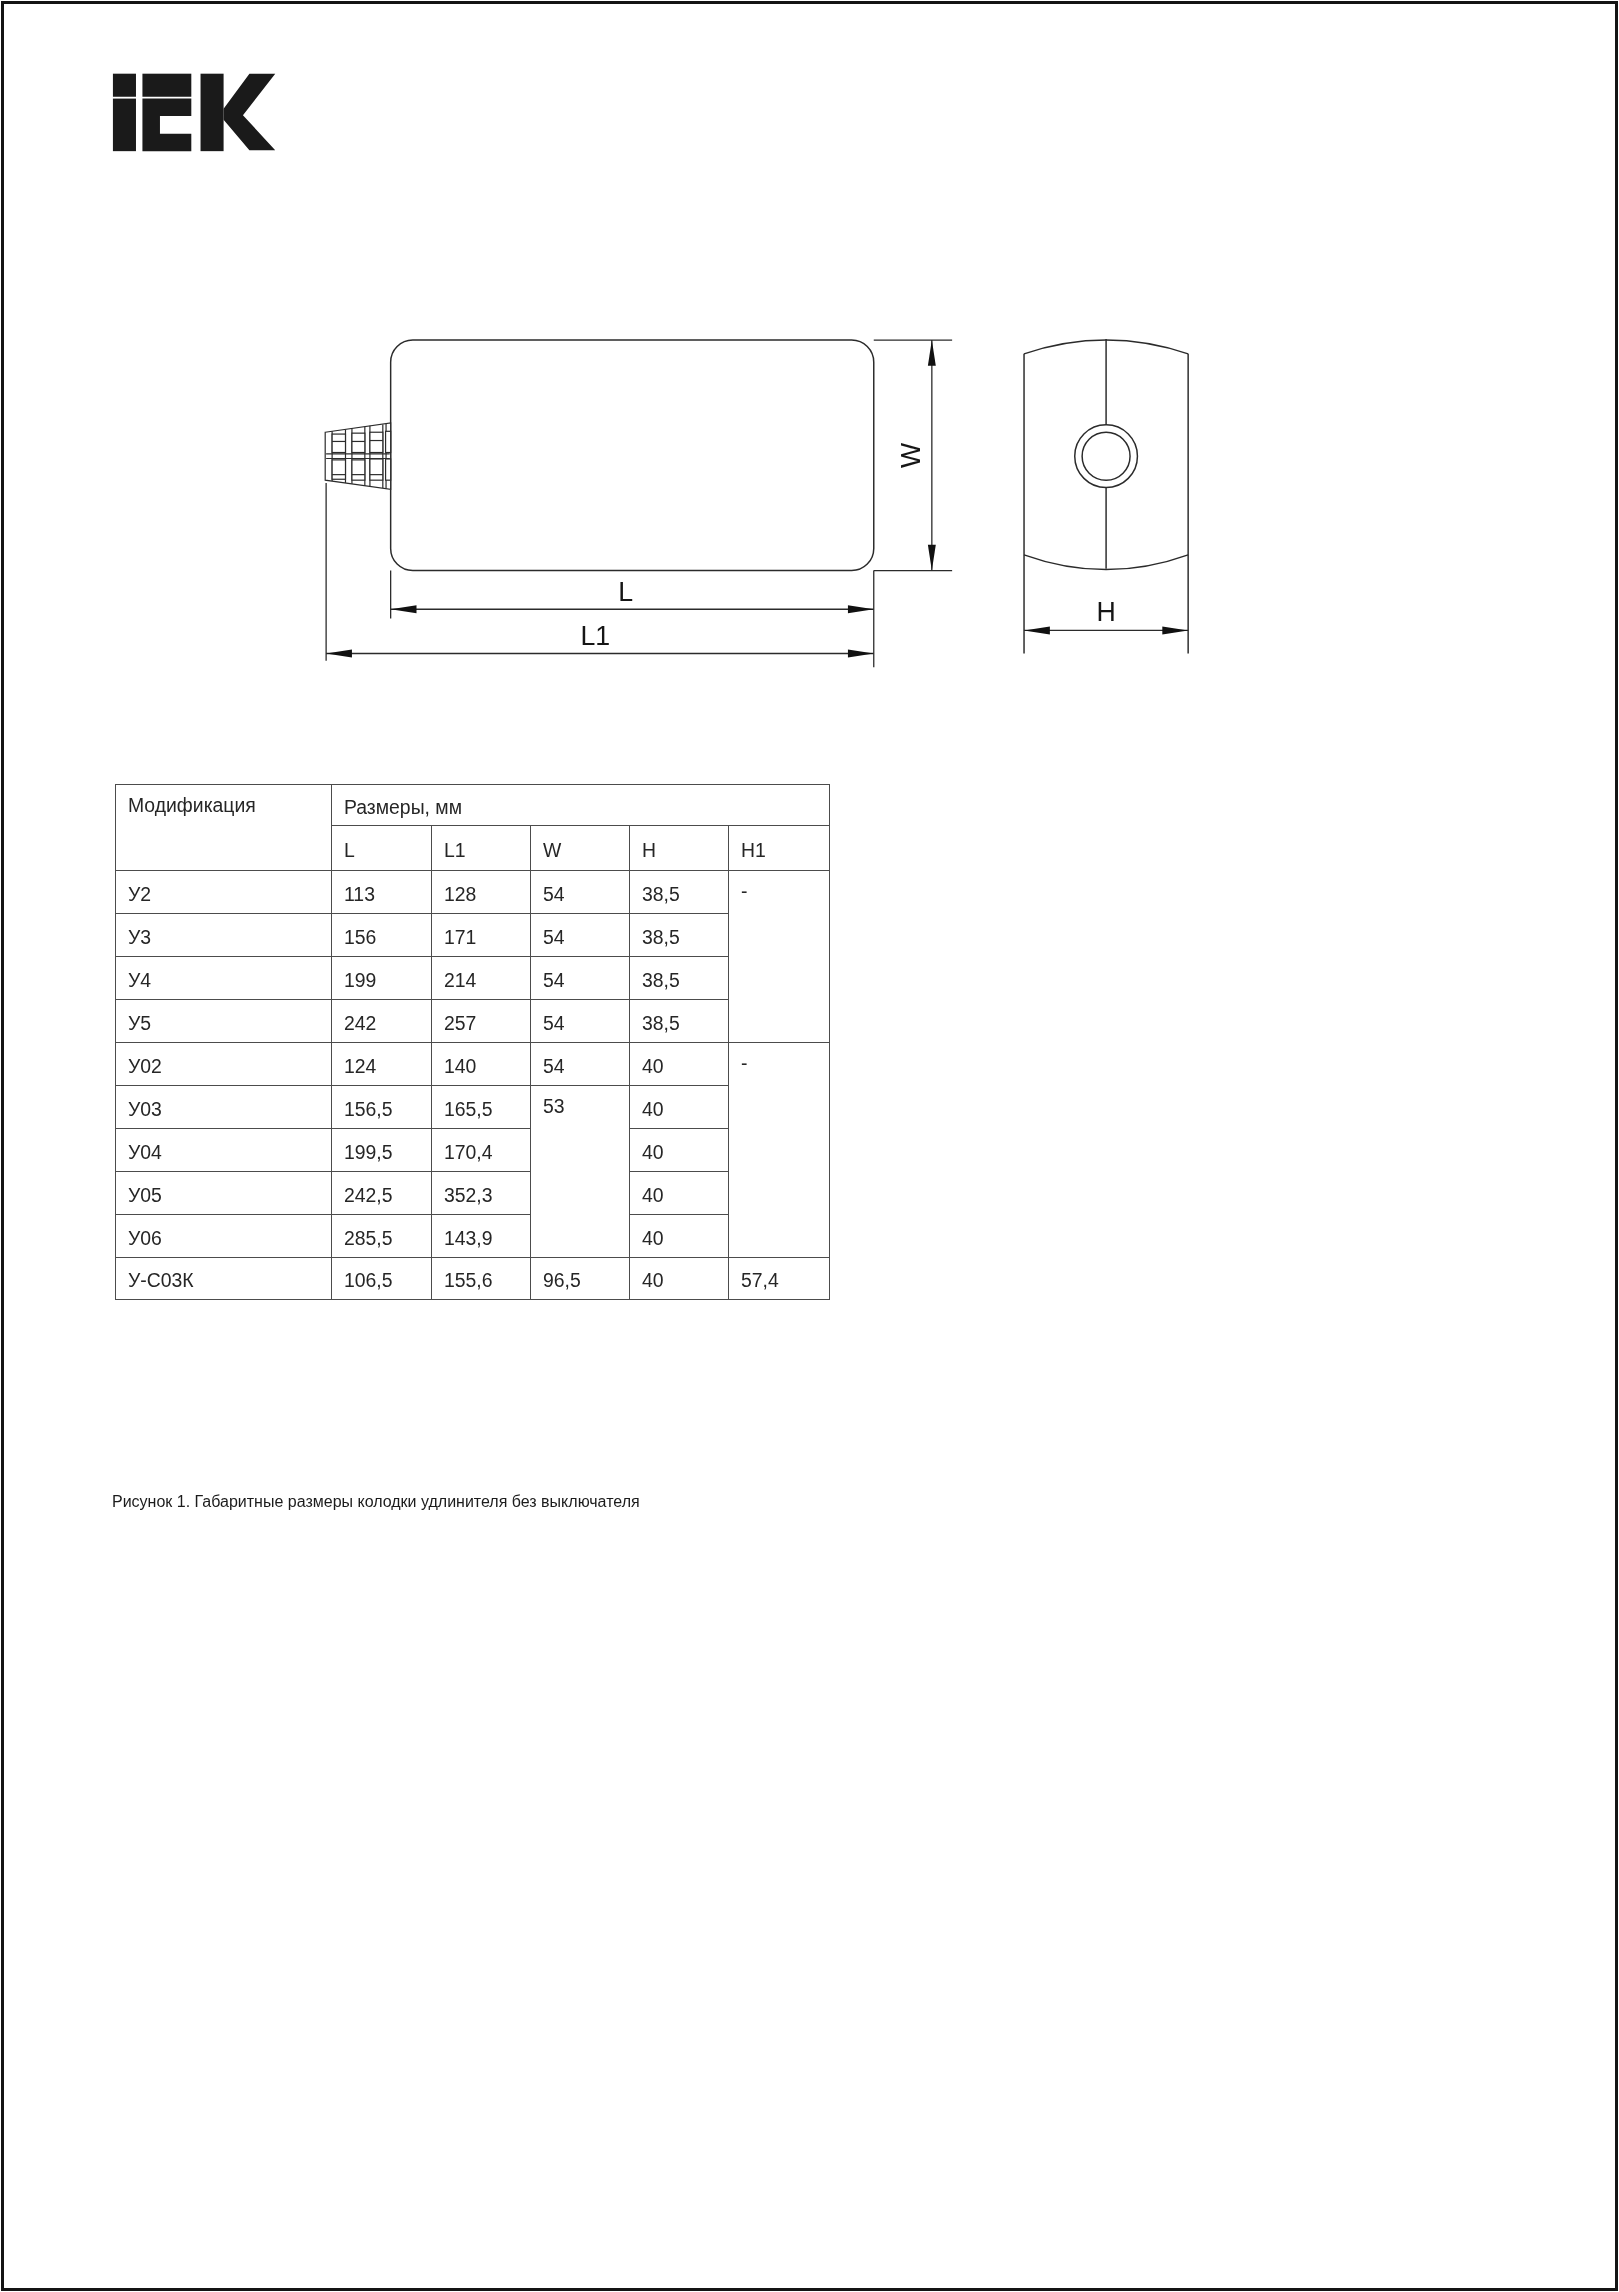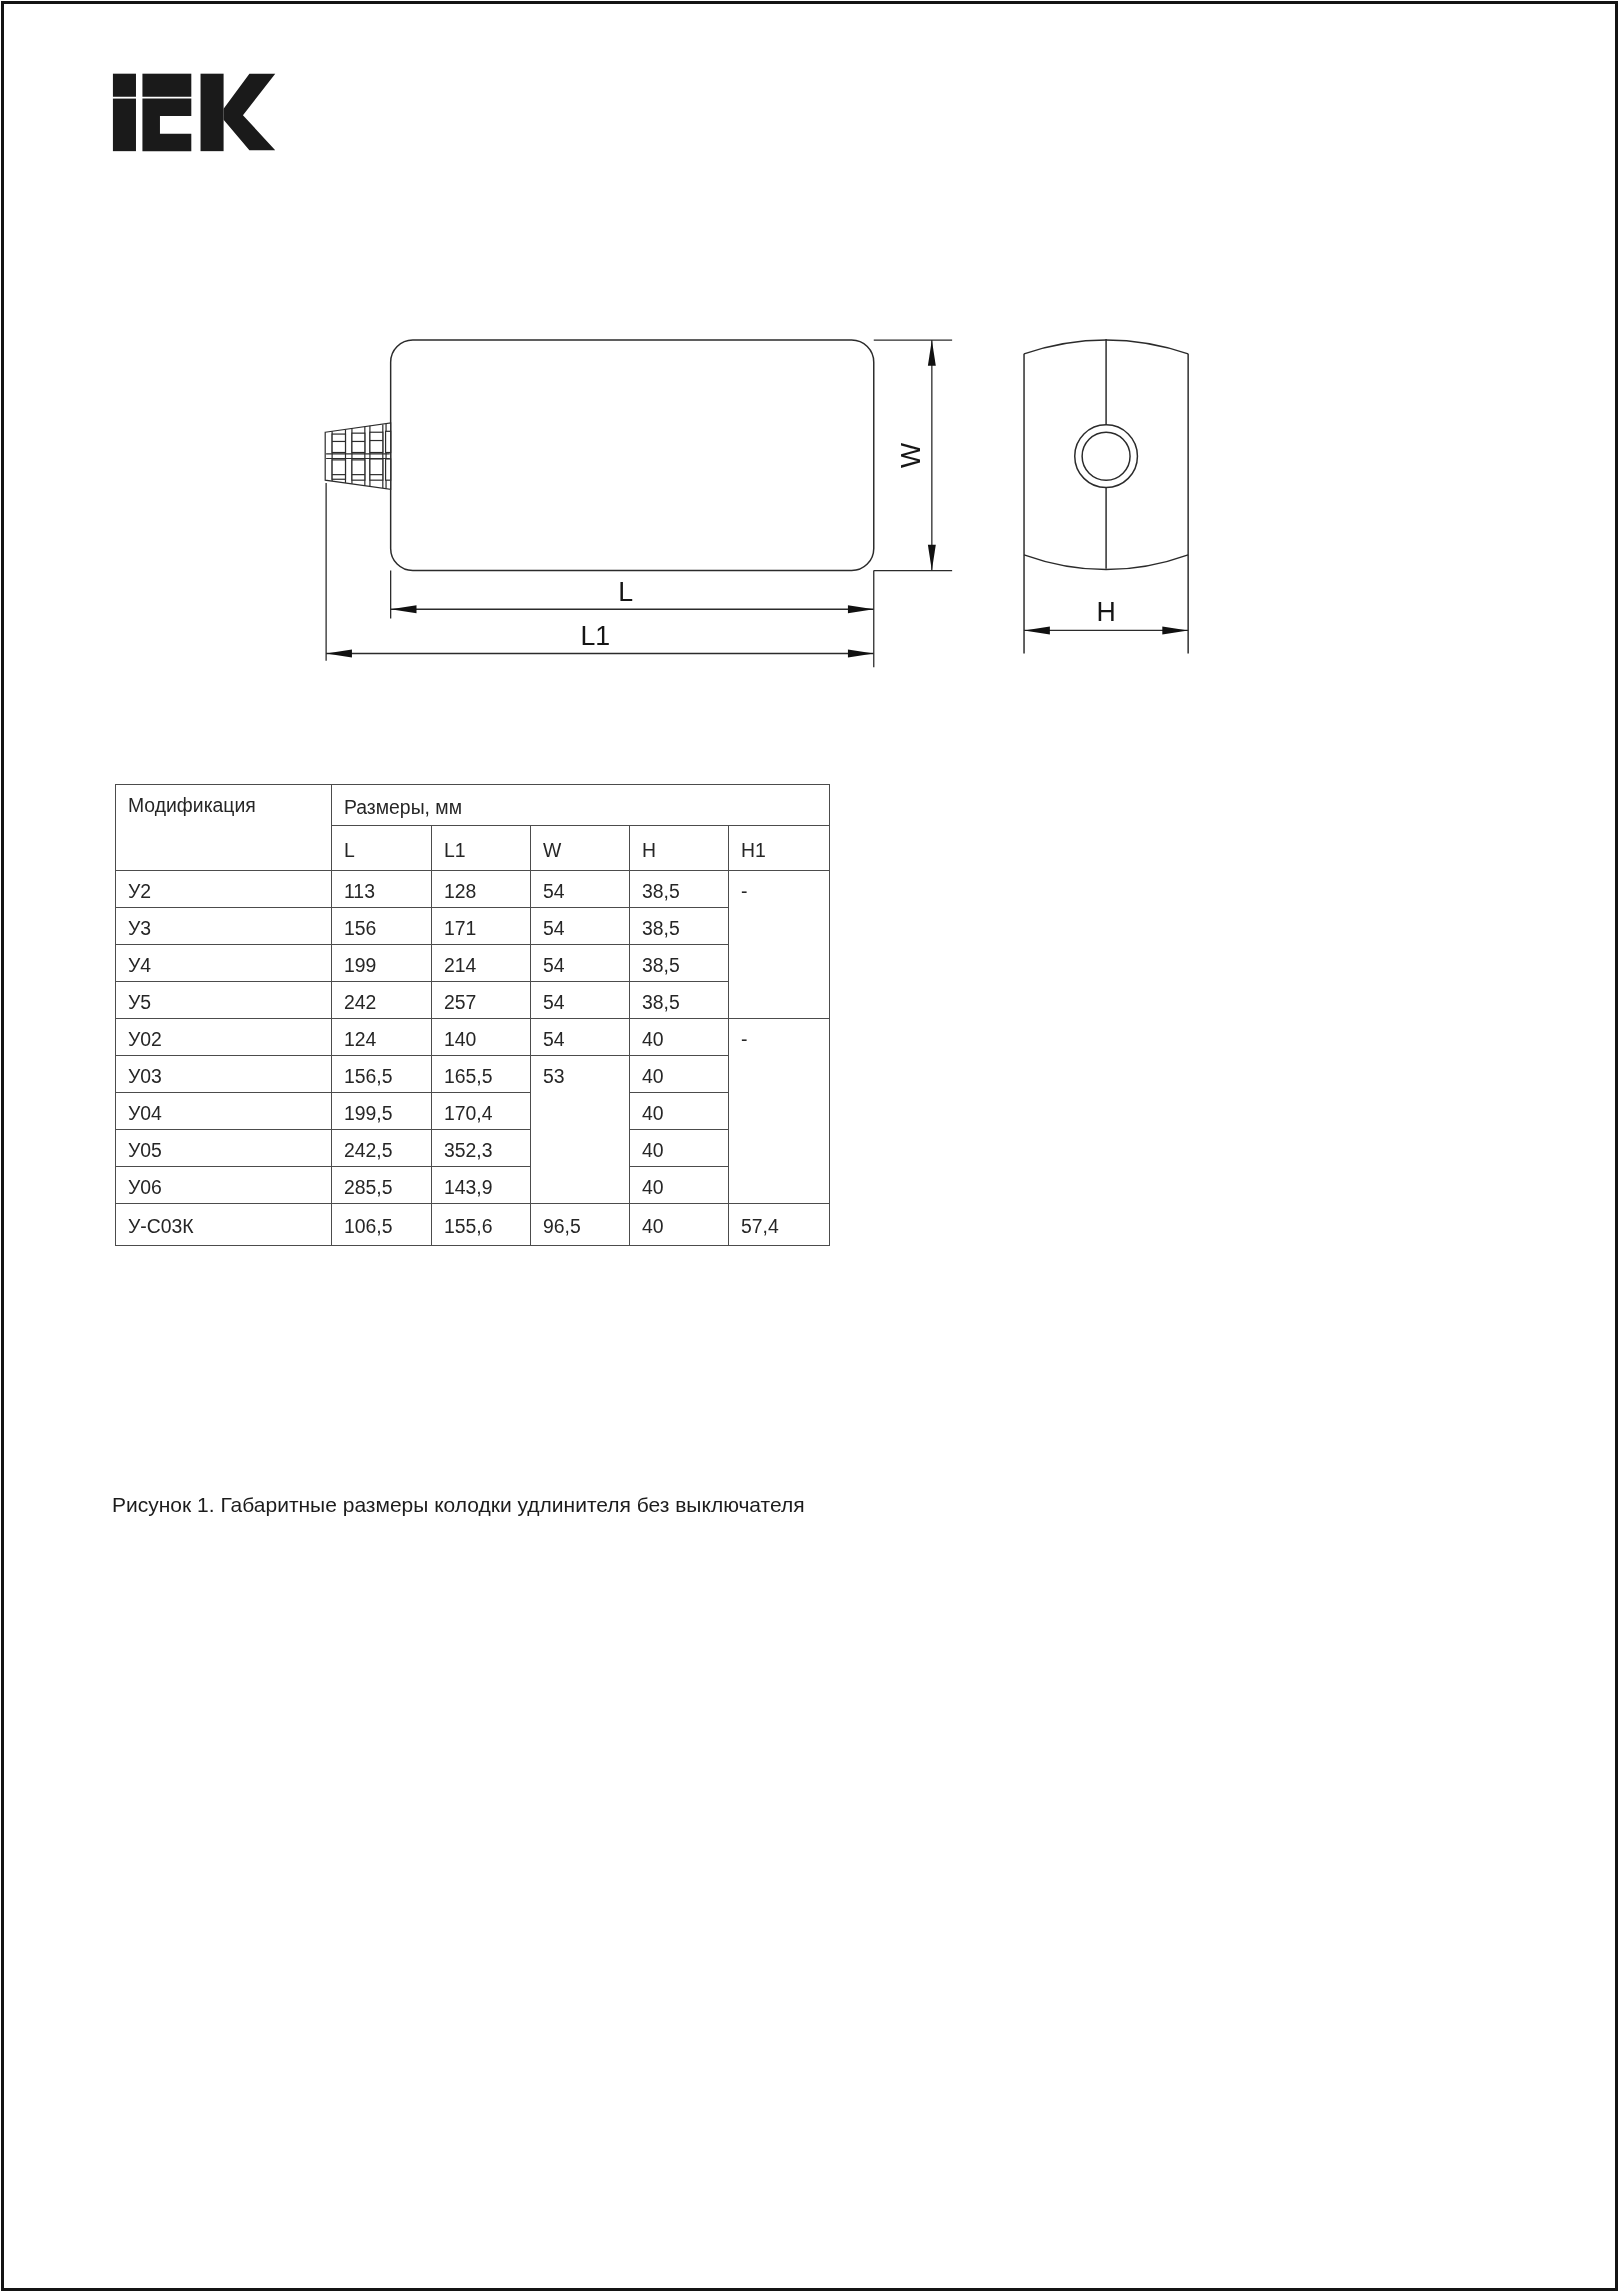--- a/index.html
+++ b/index.html
@@ -36,28 +36,28 @@
   }
   .dim-table td,.dim-table th{
     border:1.8px solid #4c4c4c;
     padding:4px 0 0 12px;
     text-align:left;
     vertical-align:middle;
     font-weight:normal;
     white-space:nowrap;
     overflow:hidden;
   }
-  .dim-table tr{height:37px;}
+  .dim-table tr{height:43px;}
   .dim-table tr.hdr1{height:41px;}
   .dim-table tr.hdr2{height:45px;}
   .dim-table tr.last{height:42px;}
   .dim-table .top-cell{vertical-align:top;padding-top:9.2px;}
   .caption{
     position:absolute;left:112px;top:1493px;
-    font-size:21px;color:#1c1c1c;
+    font-size:16px;color:#1c1c1c;
     white-space:nowrap;
   }
 </style>
 </head>
 <body>
 
 <div class="page-frame"></div>
 
 <svg class="logo" viewBox="0 0 180 90" aria-label="IEK">
   <g fill="#1a1a1a">

